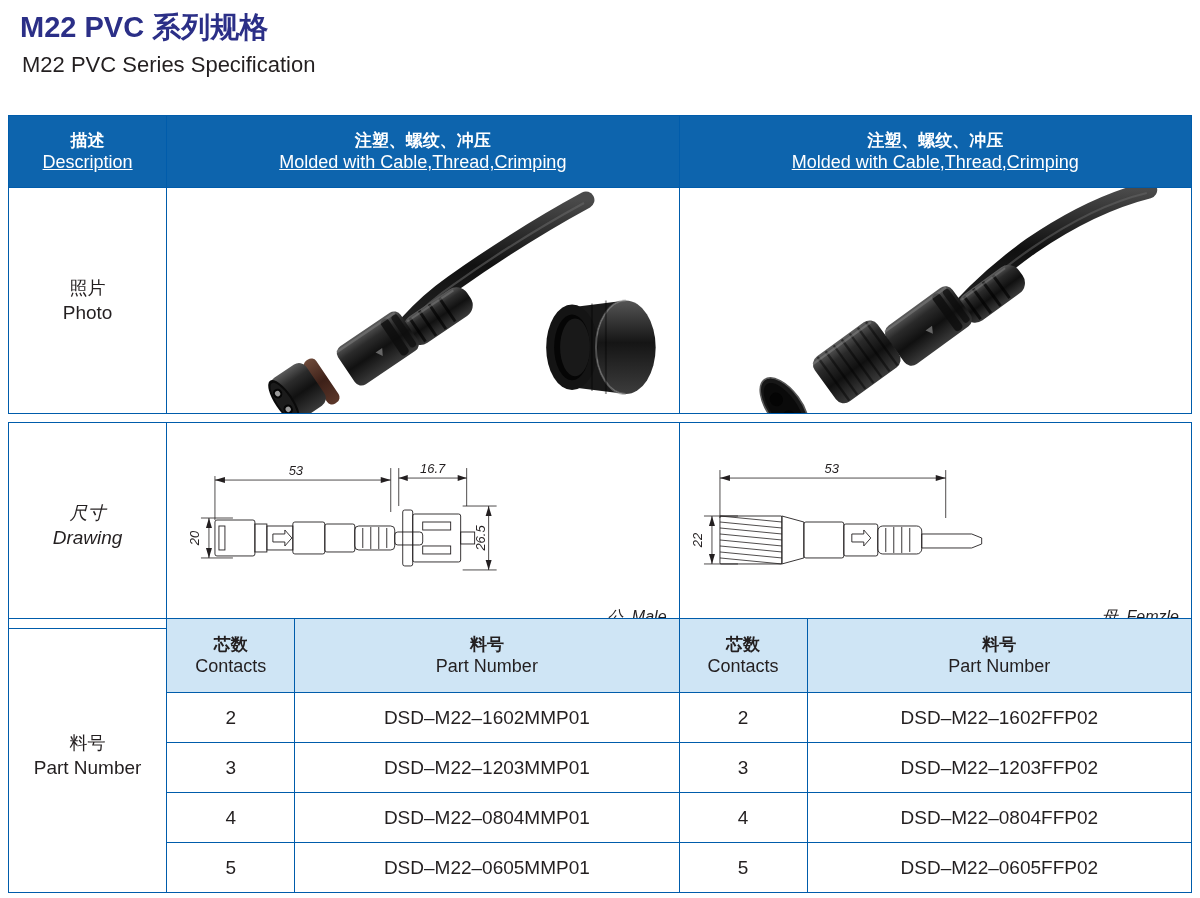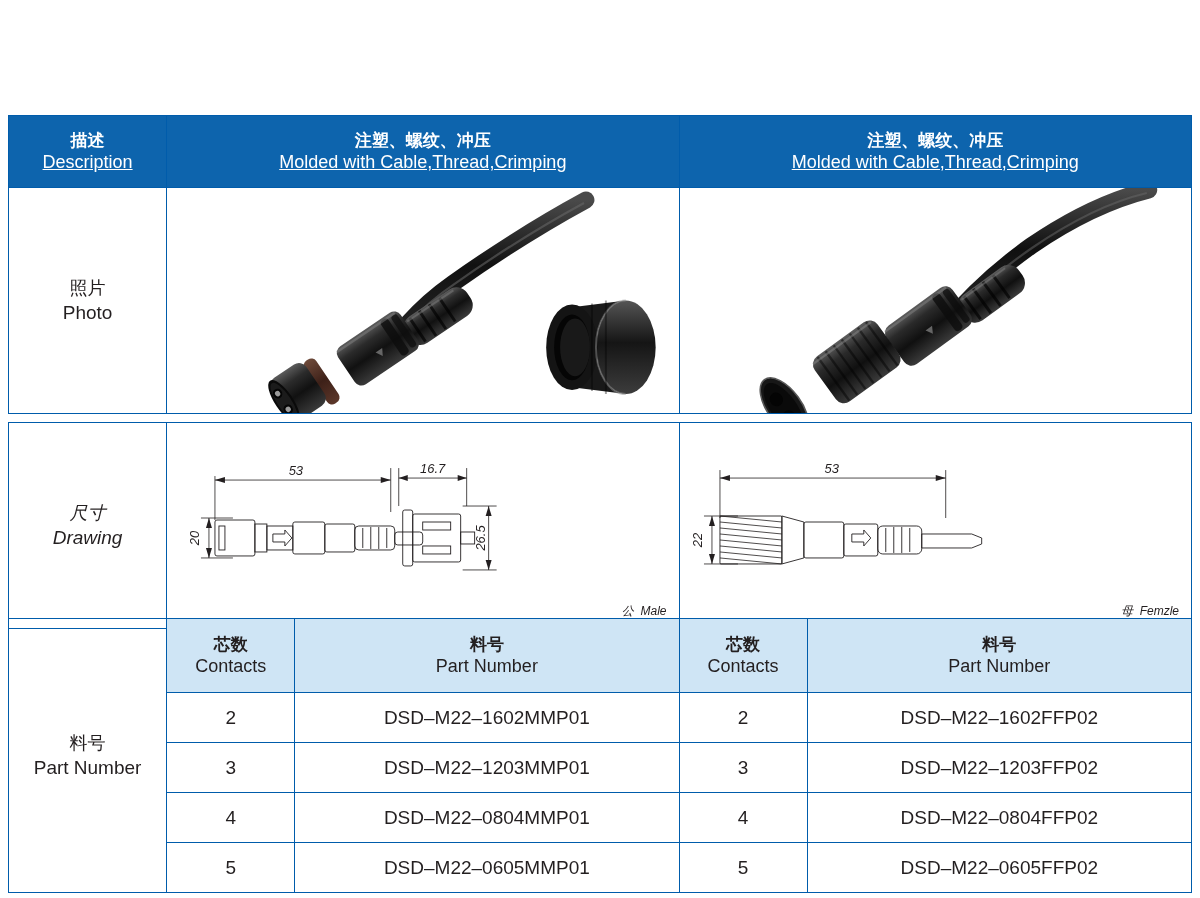--- a/index.html
+++ b/index.html
@@ -64,22 +64,22 @@
   #block1 .desc-cell { height: 72px; }
 
   
   #block2 { left: 8px; top: 422px; width: 1184px; }
   #block2 .c0 { width: 158px; }
   #block2 .c1 { width: 512px; }
   #block2 .c2 { width: 512px; }
   #block2 .draw-cell { height: 206px; position: relative; font-style: italic; }
   .gender {
     position: absolute;
-    bottom: 8px; right: 12px;
-    font-size: 12px;
+    bottom: 0; right: 12px;
+    font-size: 16px;
     color: #231f20;
     white-space: nowrap;
     text-align: right;
   }
 
   
   #block3 { left: 8px; top: 618px; width: 1184px; }
   #block3 .c0 { width: 158px; }
   #block3 .c1 { width: 128px; }
   #block3 .c2 { width: 384px; }
@@ -101,20 +101,22 @@
   
   .dim-text { font-family: "Liberation Sans", sans-serif; font-size: 13px; fill: #231f20; }
   .dim-line { stroke: #231f20; stroke-width: 0.8; fill: none; }
   .part-line { stroke: #231f20; stroke-width: 0.9; fill: none; }
 </style>
 </head>
 <body>
 
 <div class="page">
 
+  <div class="title-zh" style="color: rgb(43, 47, 135);">M22 PVC 系列规格</div>
+  <div class="title-en">M22 PVC Series Specification</div>
 
   <table class="tbl" id="block1">
     <colgroup>
       <col class="c0">
         <col class="c1">
         <col class="c2">
     </colgroup>
     <tbody>
         <tr>
       <td class="hdr desc-cell" style="background: rgb(13, 100, 173); color: rgb(255, 255, 255);">

